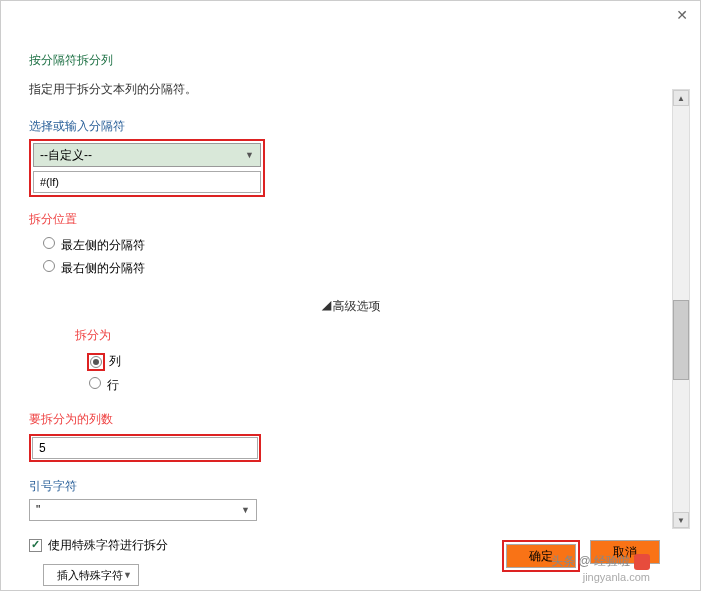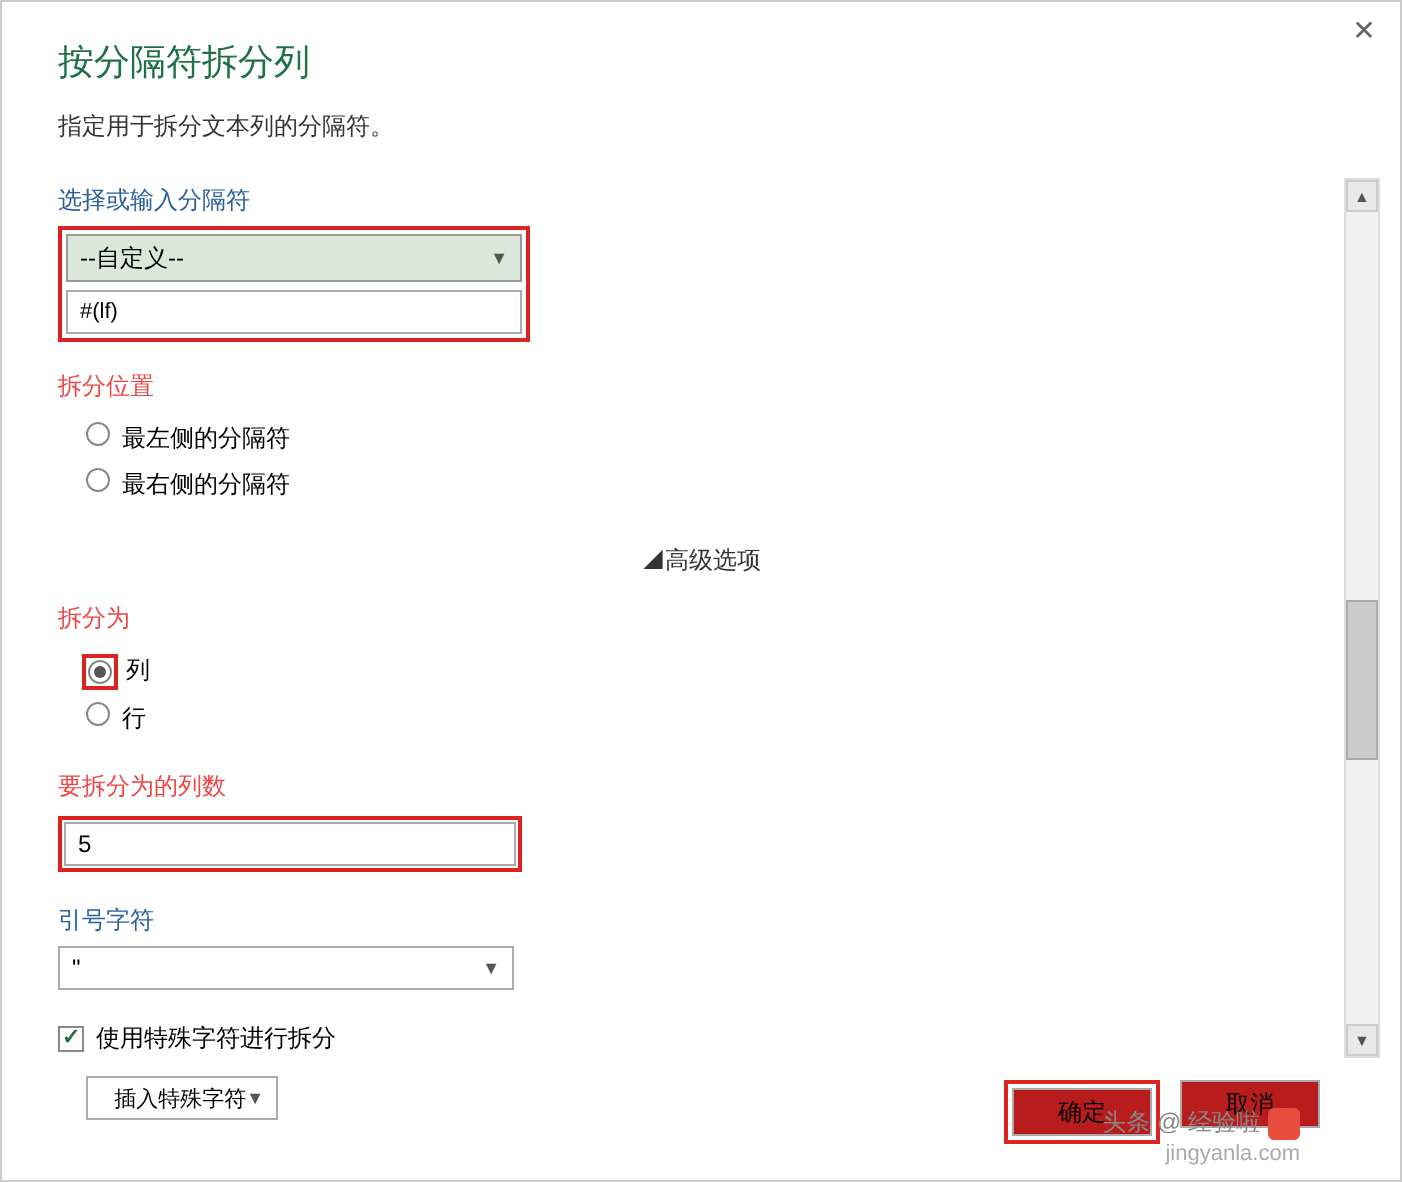--- a/index.html
+++ b/index.html
@@ -31,24 +31,25 @@
       color: #666;
       cursor: pointer;
       width: 16px;
       height: 16px;
       text-align: center;
     }
     .content {
       padding: 18px 28px 10px 28px;
     }
     .title {
-      font-size: 18px;
+      font-size: 12px;
       color: #1e7145;
       font-weight: normal;
       margin-bottom: 12px;
+      margin-top: 33px;
     }
     .subtitle {
       font-size: 12px;
       color: #333;
       margin-bottom: 20px;
     }
     .label {
       font-size: 12px;
       color: #ef4444;
       margin-bottom: 6px;
@@ -130,20 +131,21 @@
       margin-bottom: 12px;
       text-align: center;
     }
     .advanced-toggle {
       font-size: 12px;
       color: #333;
       cursor: pointer;
     }
     .split-as {
       margin-bottom: 14px;
+      margin-left: 46px;
     }
     .col-count {
       margin-bottom: 16px;
     }
     .num-input {
       width: 226px;
       height: 22px;
       border: 1px solid #aaa;
       padding: 0 6px;
       font-size: 12px;
@@ -239,21 +241,21 @@
       position: absolute;
       bottom: 18px;
       right: 40px;
       display: flex;
       gap: 10px;
     }
     .btn {
       min-width: 70px;
       height: 24px;
       border: 1px solid #aaa;
-      background: #b91c1c;
+      background: #f97316;
       font-size: 12px;
       cursor: pointer;
       display: flex;
       align-items: center;
       justify-content: center;
     }
     .ok-highlight {
       border: 2px solid #d22;
       padding: 2px;
       display: inline-block;

